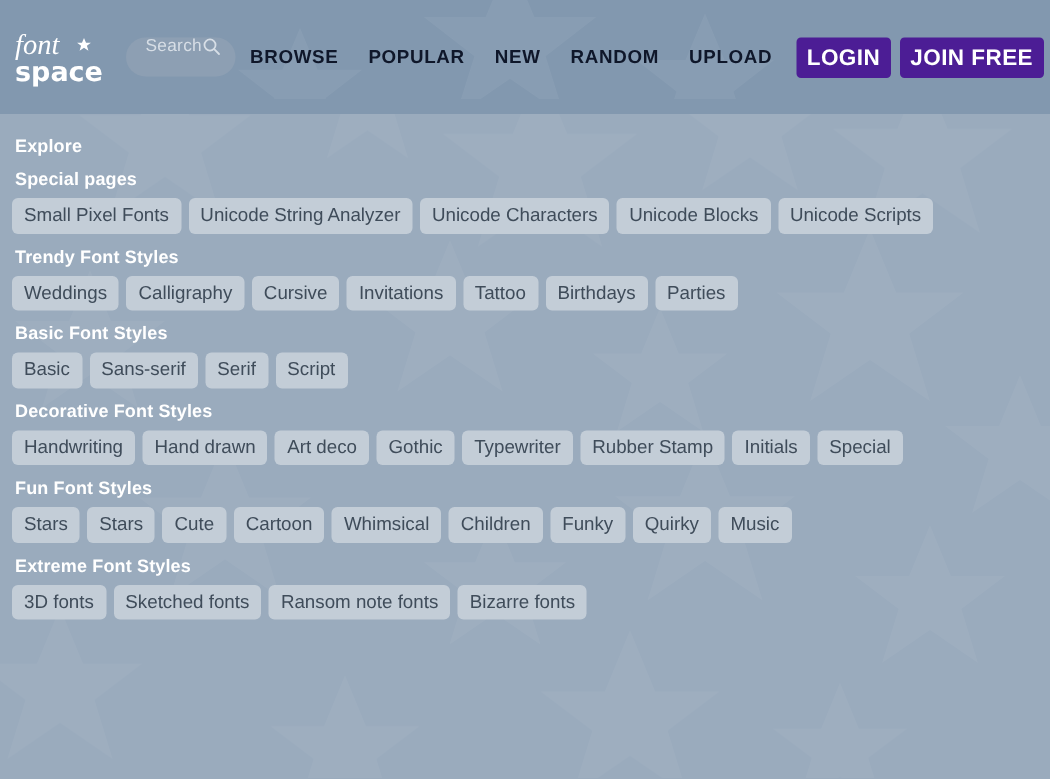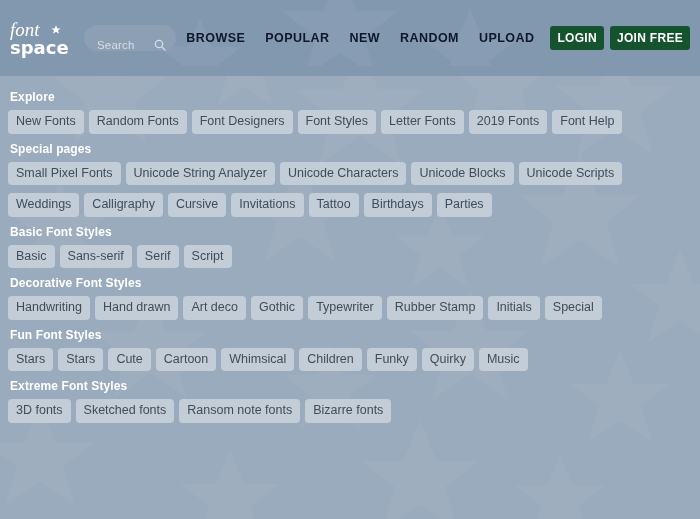--- a/index.html
+++ b/index.html
@@ -57,21 +57,21 @@
   .logo svg { display: block; }
 
   .search-box {
     position: relative;
     z-index: 2;
     width: 100px;
     height: 26px;
     border-radius: 13px;
     background: #8d9fb3;
     display: flex;
-    align-items: flex-end;
+    align-items: flex-start;
     justify-content: space-between;
     padding: 0 10px 0 13px;
     box-sizing: border-box;
     cursor: text;
   }
   .search-placeholder {
     font-size: 11.5px;
     color: #d7dee6;
     letter-spacing: .2px;
   }
@@ -89,25 +89,25 @@
     font-size: 12.5px;
     font-weight: bold;
     color: #0f172a;
     letter-spacing: .45px;
     padding: 0 10px;
     cursor: pointer;
     white-space: nowrap;
     text-align: right;
   }
   .auth-btn {
-    font-size: 12px;
+    font-size: 15px;
     font-weight: bold;
     color: #ffffff;
     letter-spacing: .3px;
-    background: #14532d;
+    background: #4c1d95;
     border-radius: 3px;
     padding: 5px 7px;
     margin-left: 6px;
     cursor: pointer;
     white-space: nowrap;
   }
 
   
   .content {
     position: relative;
@@ -216,41 +216,33 @@
       <div class="nav-item">UPLOAD</div>
       <div class="auth-btn">LOGIN</div>
       <div class="auth-btn">JOIN FREE</div>
     </div>
   </div>
 
   <div class="content">
 
   <div class="section">
         <div class="section-title">Explore</div>
-        <div class="tag-row">
-          <div class="tag">New Fonts</div>
-          <div class="tag">Random Fonts</div>
-          <div class="tag">Font Designers</div>
-          <div class="tag">Font Styles</div>
-          <div class="tag">Letter Fonts</div>
-          <div class="tag">2019 Fonts</div>
-          <div class="tag">Font Help</div>
-        </div>
       </div>
       <div class="section">
         <div class="section-title">Special pages</div>
         <div class="tag-row">
           <div class="tag">Small Pixel Fonts</div>
           <div class="tag">Unicode String Analyzer</div>
           <div class="tag">Unicode Characters</div>
           <div class="tag">Unicode Blocks</div>
           <div class="tag">Unicode Scripts</div>
         </div>
       </div>
       <div class="section">
+        <div class="section-title">Trendy Font Styles</div>
         <div class="tag-row">
           <div class="tag">Weddings</div>
           <div class="tag">Calligraphy</div>
           <div class="tag">Cursive</div>
           <div class="tag">Invitations</div>
           <div class="tag">Tattoo</div>
           <div class="tag">Birthdays</div>
           <div class="tag">Parties</div>
         </div>
       </div>

